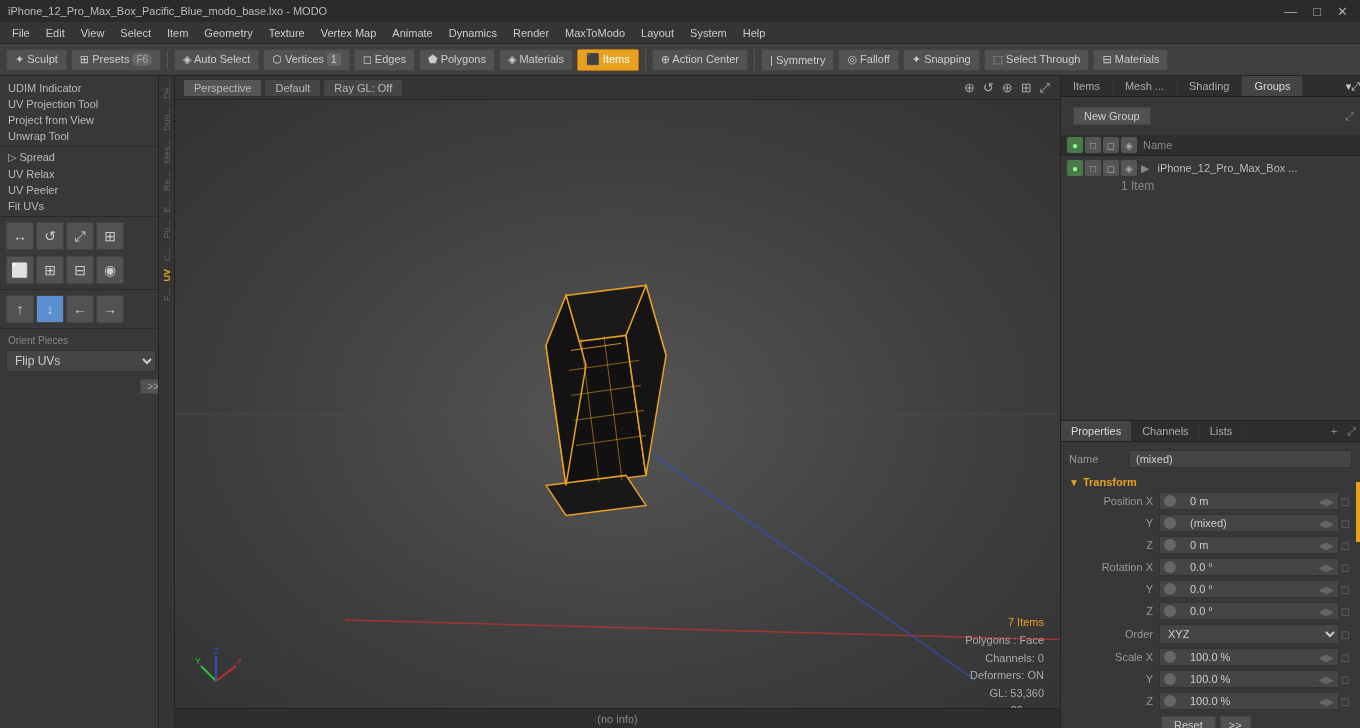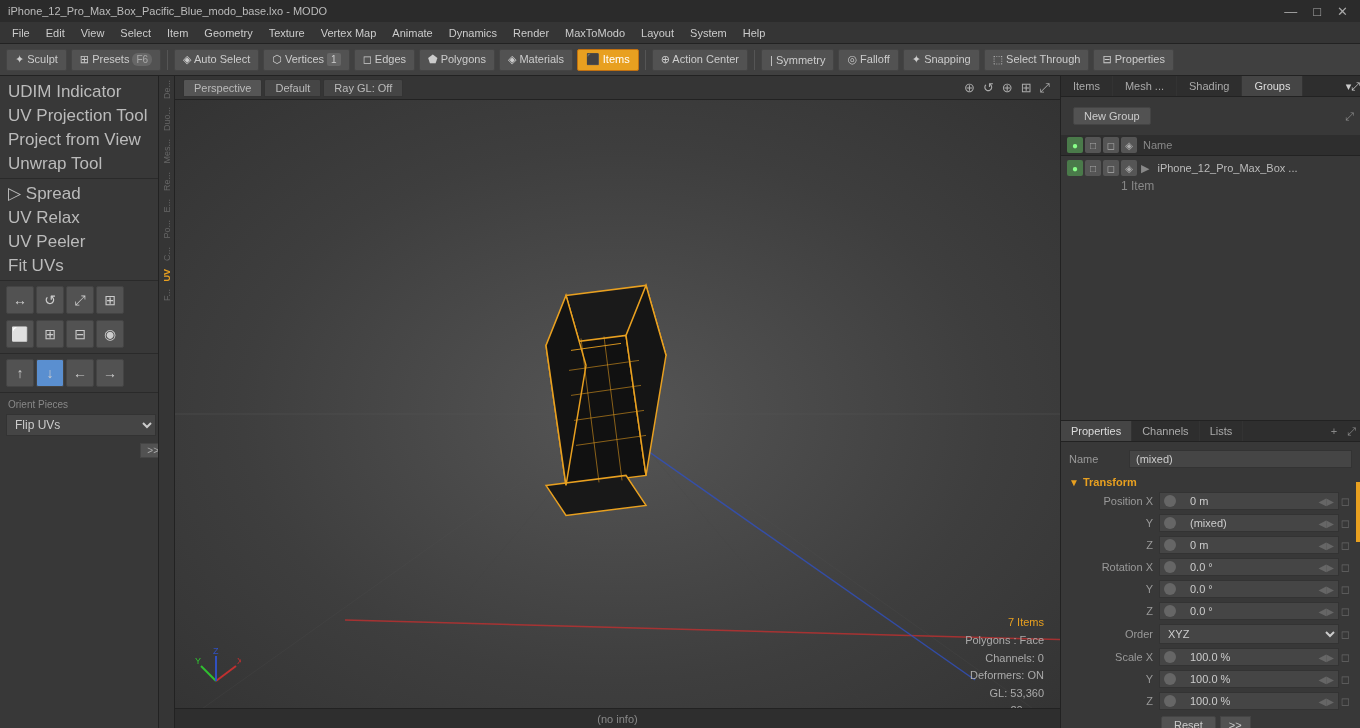--- a/index.html
+++ b/index.html
@@ -19,21 +19,21 @@
     .toolbar-btn { background: #525252; border: 1px solid #444; color: #ccc; padding: 2px 8px; font-size: 11px; cursor: pointer; border-radius: 2px; display: flex; align-items: center; gap: 3px; height: 22px; white-space: nowrap; }
     .toolbar-btn.active { background: #e8a020; color: #fff; border-color: #c07010; }
     .toolbar-separator { width: 1px; background: #555; height: 20px; margin: 0 2px; }
 
     
     #main { display: flex; height: calc(728px - 22px - 22px - 32px); }
 
     
     #left-panel { width: 175px; background: #383838; border-right: 1px solid #222; display: flex; flex-direction: column; }
     #left-tools { flex: 1; overflow-y: auto; padding: 4px 0; }
-    .tool-item { padding: 2px 8px; color: #bbb; cursor: pointer; font-size: 17px; }
+    .tool-item { padding: 2px 8px; color: #bbb; cursor: pointer; font-size: 11px; }
     .tool-item.section { color: #888; font-size: 10px; padding: 4px 8px 2px; }
     .tool-separator { height: 1px; background: #2a2a2a; margin: 2px 0; }
     .tool-icons-row { display: flex; gap: 2px; padding: 3px 6px; }
     .tool-icon-btn { width: 28px; height: 28px; background: #525252; border: 1px solid #444; border-radius: 2px; display: flex; align-items: center; justify-content: center; cursor: pointer; font-size: 14px; color: #ccc; }
     .tool-icon-btn.active { background: #5a8fd0; }
     .tool-dropdown { display: flex; align-items: center; margin: 2px 6px; }
     .tool-dropdown select { background: #454545; border: 1px solid #333; color: #ccc; font-size: 11px; width: 100%; padding: 2px 4px; }
 
     
     #viewport { flex: 1; background: #4a4a4a; position: relative; overflow: hidden; }
@@ -148,21 +148,21 @@
   <button class="toolbar-btn">⬟ Polygons</button>
   <button class="toolbar-btn">◈ Materials</button>
   <button class="toolbar-btn active">⬛ Items</button>
   <div class="toolbar-separator"></div>
   <button class="toolbar-btn">⊕ Action Center</button>
   <div class="toolbar-separator"></div>
   <button class="toolbar-btn">| Symmetry</button>
   <button class="toolbar-btn">◎ Falloff</button>
   <button class="toolbar-btn">✦ Snapping</button>
   <button class="toolbar-btn">⬚ Select Through</button>
-  <button class="toolbar-btn">⊟ Properties</button>
+  <button class="toolbar-btn">⊟ Materials</button>
 </div>
 
 <div id="main">
 
   <div id="left-panel" style="position:relative;">
     <div id="left-tools">
       <div class="tool-item">UDIM Indicator</div>
       <div class="tool-item">UV Projection Tool</div>
       <div class="tool-item">Project from View</div>
       <div class="tool-item">Unwrap Tool</div>

